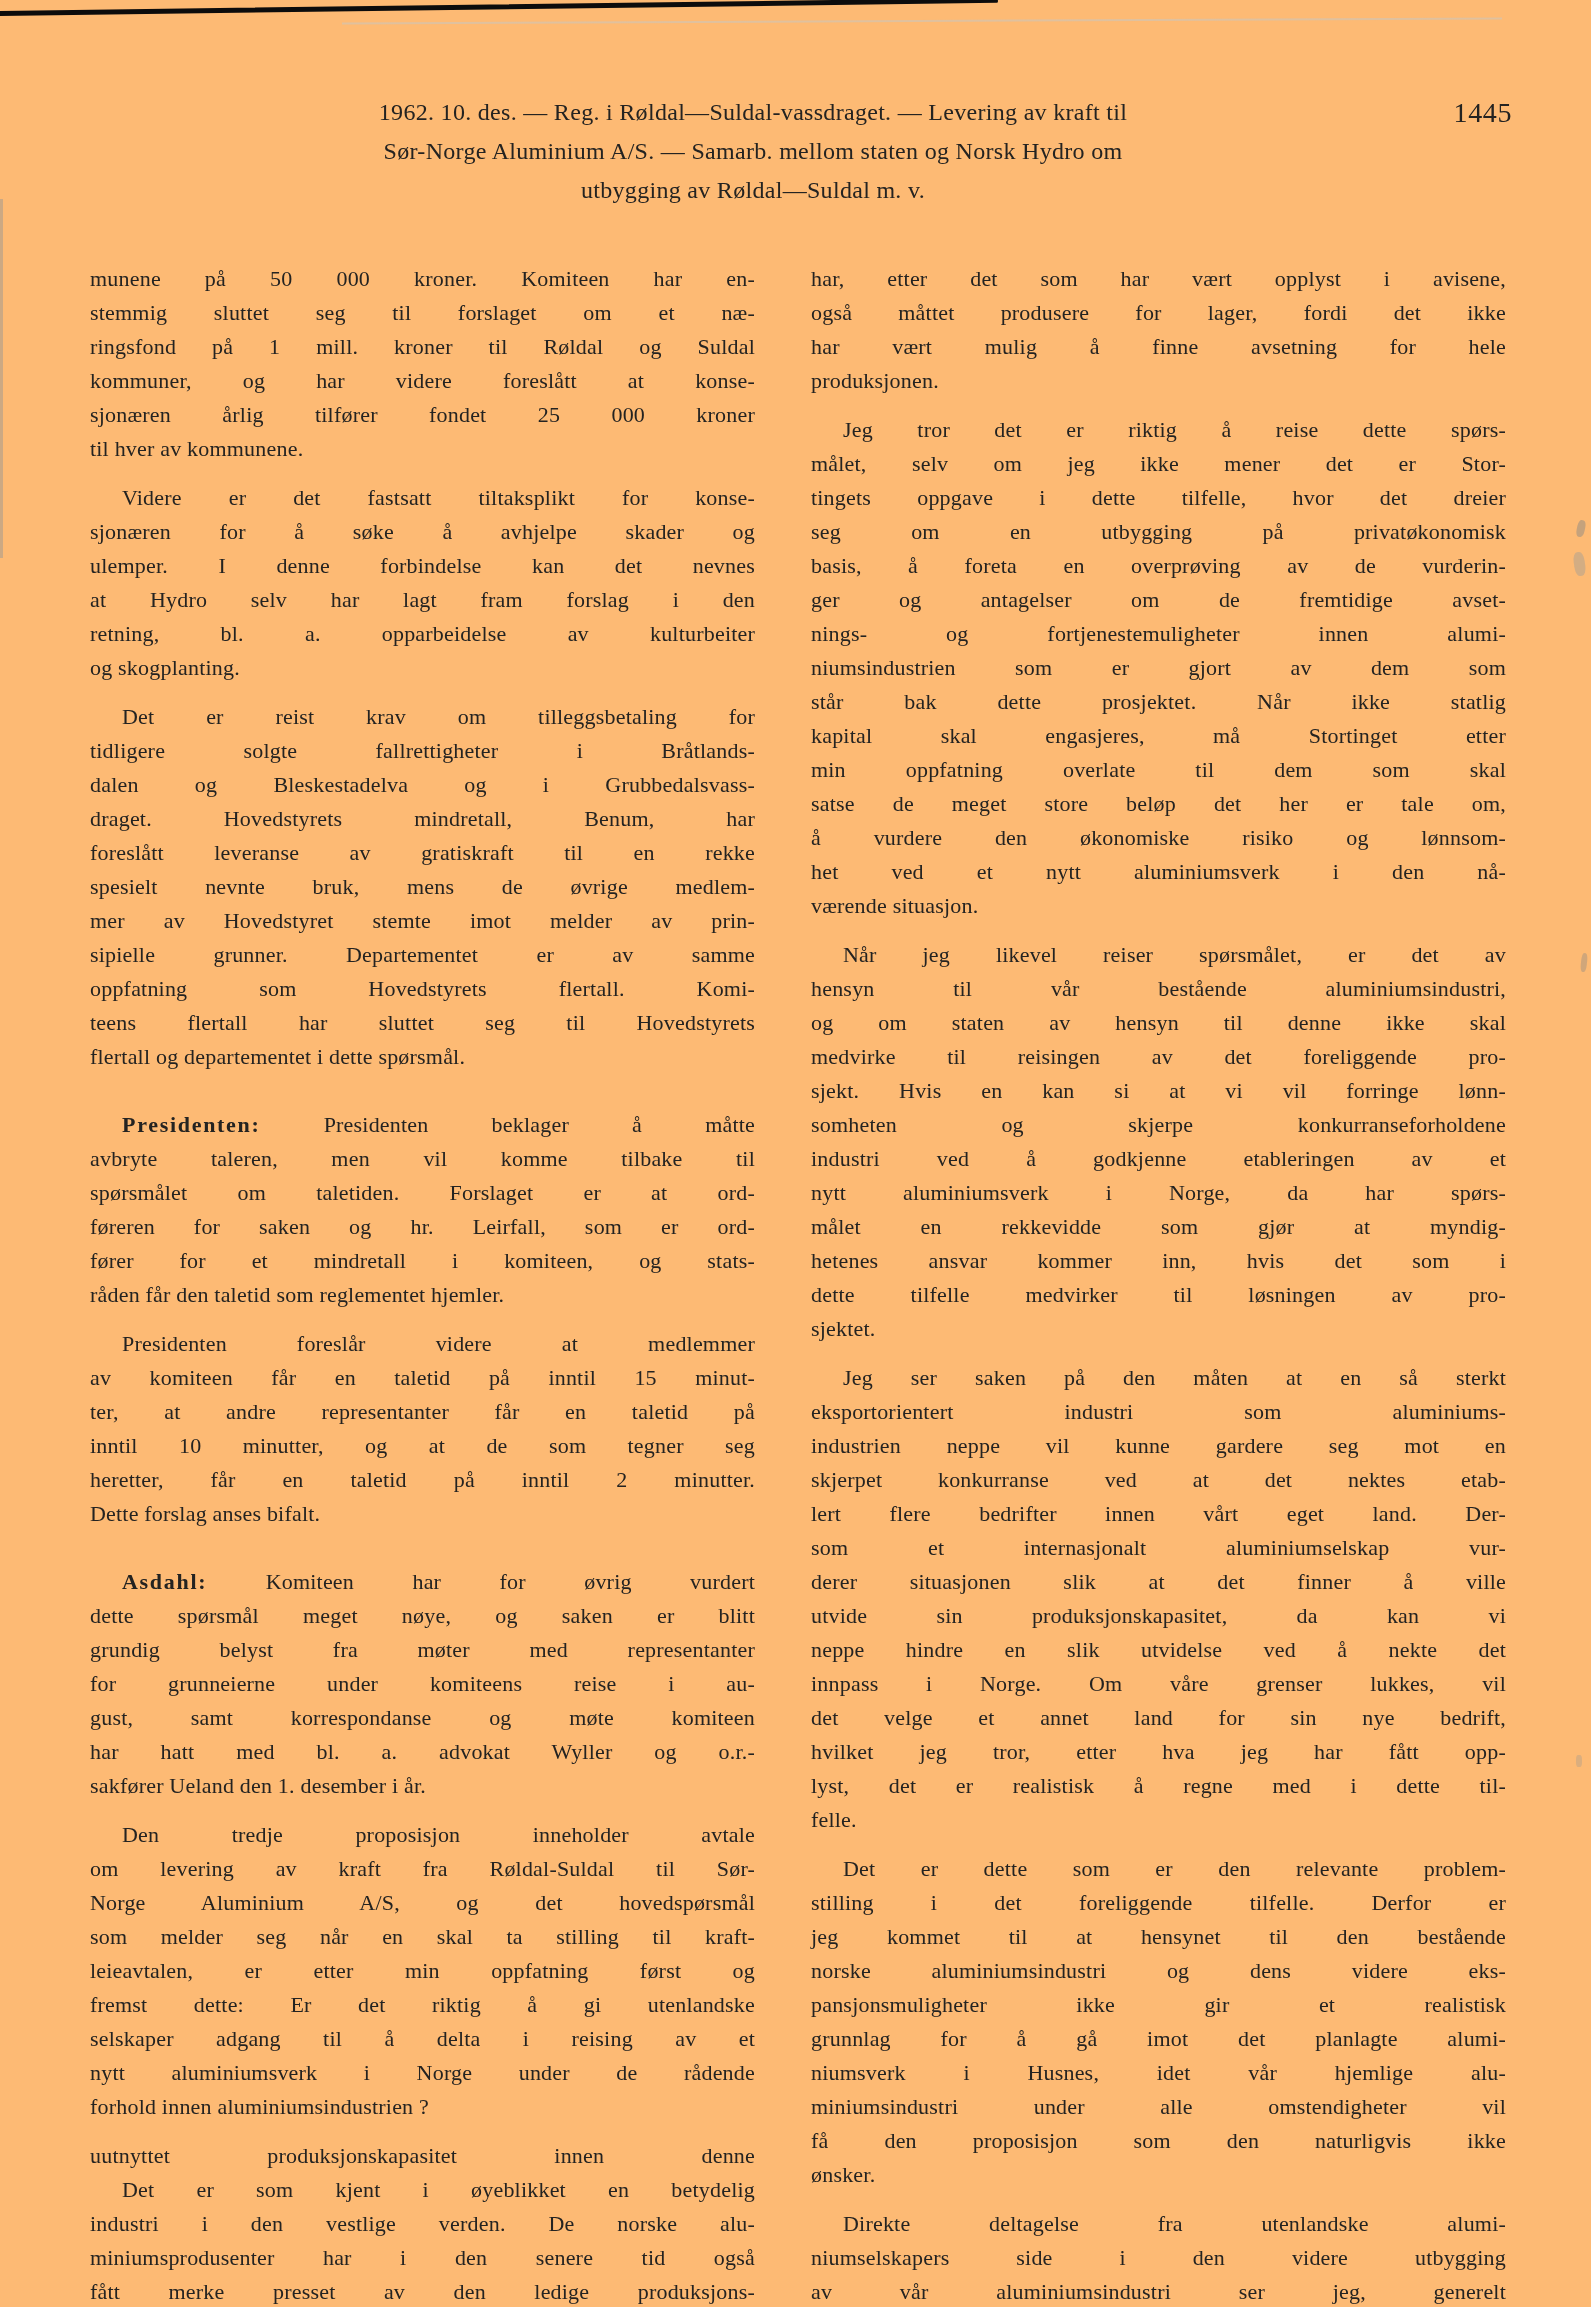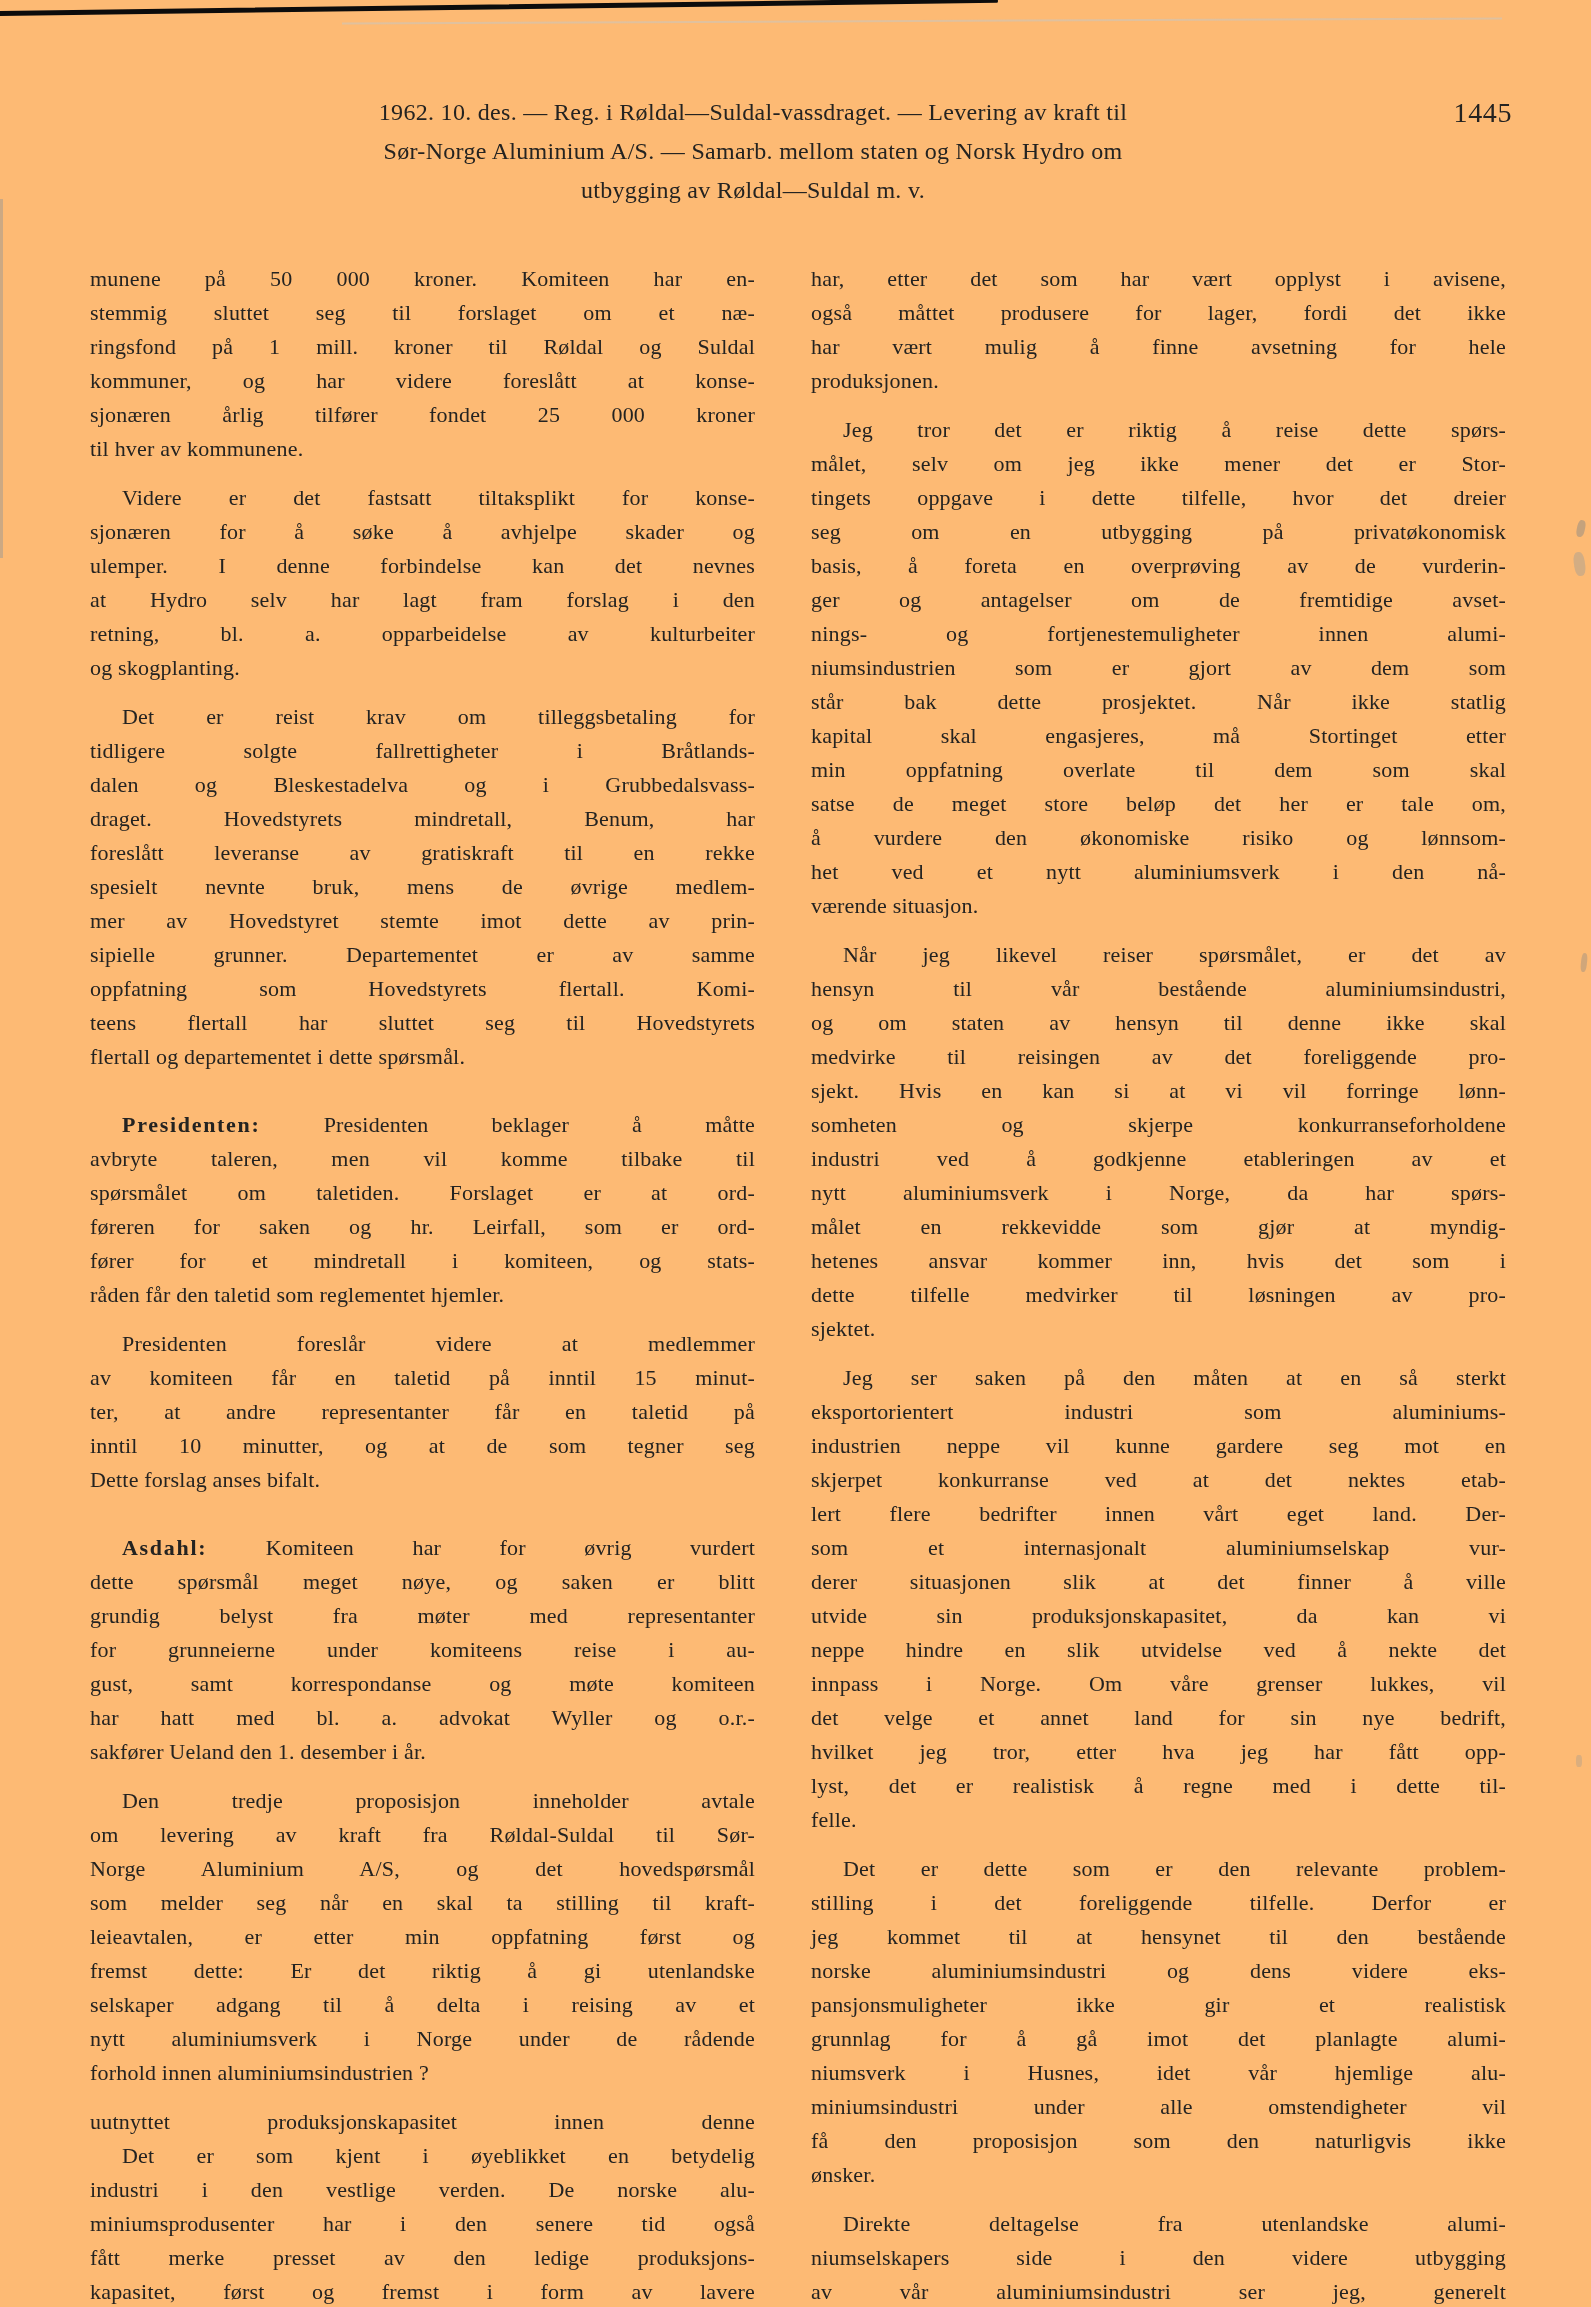--- a/index.html
+++ b/index.html
@@ -112,39 +112,40 @@
         <div class="line">retning, bl. a. opparbeidelse av kulturbeiter</div>
         <div class="line end">og skogplanting.</div>
       </div>
       <div class="para">
         <div class="line indent">Det er reist krav om tilleggsbetaling for</div>
         <div class="line">tidligere solgte fallrettigheter i Bråtlands-</div>
         <div class="line">dalen og Bleskestadelva og i Grubbedalsvass-</div>
         <div class="line">draget. Hovedstyrets mindretall, Benum, har</div>
         <div class="line">foreslått leveranse av gratiskraft til en rekke</div>
         <div class="line">spesielt nevnte bruk, mens de øvrige medlem-</div>
-        <div class="line">mer av Hovedstyret stemte imot dette av prin-</div>
+        <div class="line">mer av Hovedstyret stemte imot melder av prin-</div>
         <div class="line">sipielle grunner. Departementet er av samme</div>
         <div class="line">oppfatning som Hovedstyrets flertall. Komi-</div>
         <div class="line">teens flertall har sluttet seg til Hovedstyrets</div>
         <div class="line end">flertall og departementet i dette spørsmål.</div>
       </div>
       <div class="para space-before">
         <div class="line indent"><b>Presidenten:</b> Presidenten beklager å måtte</div>
         <div class="line">avbryte taleren, men vil komme tilbake til</div>
         <div class="line">spørsmålet om taletiden. Forslaget er at ord-</div>
         <div class="line">føreren for saken og hr. Leirfall, som er ord-</div>
         <div class="line">fører for et mindretall i komiteen, og stats-</div>
         <div class="line end">råden får den taletid som reglementet hjemler.</div>
       </div>
       <div class="para">
         <div class="line indent">Presidenten foreslår videre at medlemmer</div>
         <div class="line">av komiteen får en taletid på inntil 15 minut-</div>
         <div class="line">ter, at andre representanter får en taletid på</div>
         <div class="line">inntil 10 minutter, og at de som tegner seg</div>
+        <div class="line">heretter, får en taletid på inntil 2 minutter.</div>
         <div class="line end">Dette forslag anses bifalt.</div>
       </div>
       <div class="para space-before">
         <div class="line indent"><b>Asdahl:</b> Komiteen har for øvrig vurdert</div>
         <div class="line">dette spørsmål meget nøye, og saken er blitt</div>
         <div class="line">grundig belyst fra møter med representanter</div>
         <div class="line">for grunneierne under komiteens reise i au-</div>
         <div class="line">gust, samt korrespondanse og møte komiteen</div>
         <div class="line">har hatt med bl. a. advokat Wyller og o.r.-</div>
         <div class="line end">sakfører Ueland den 1. desember i år.</div>

